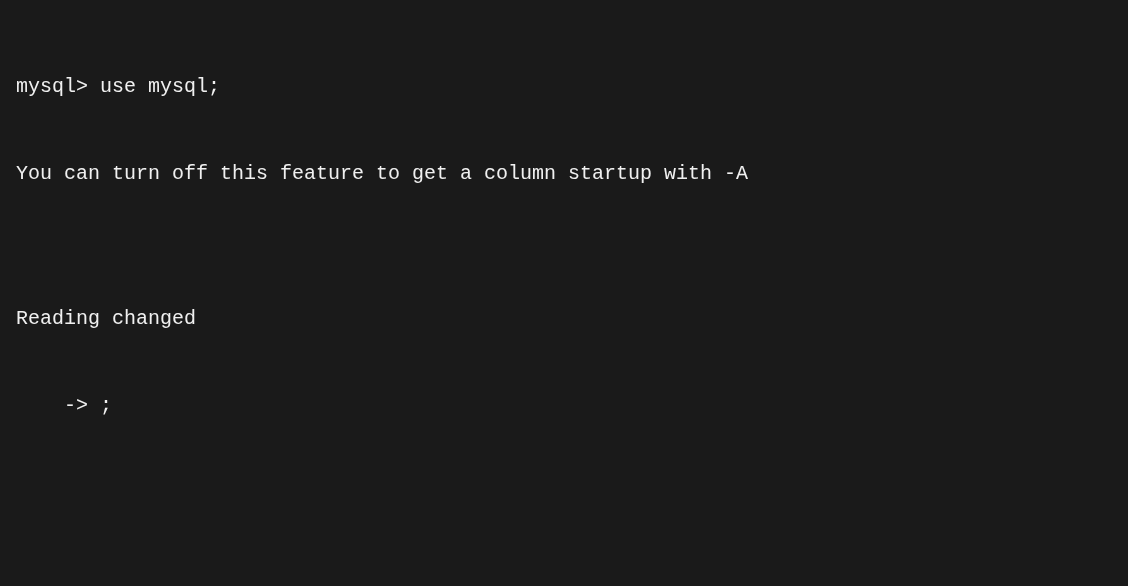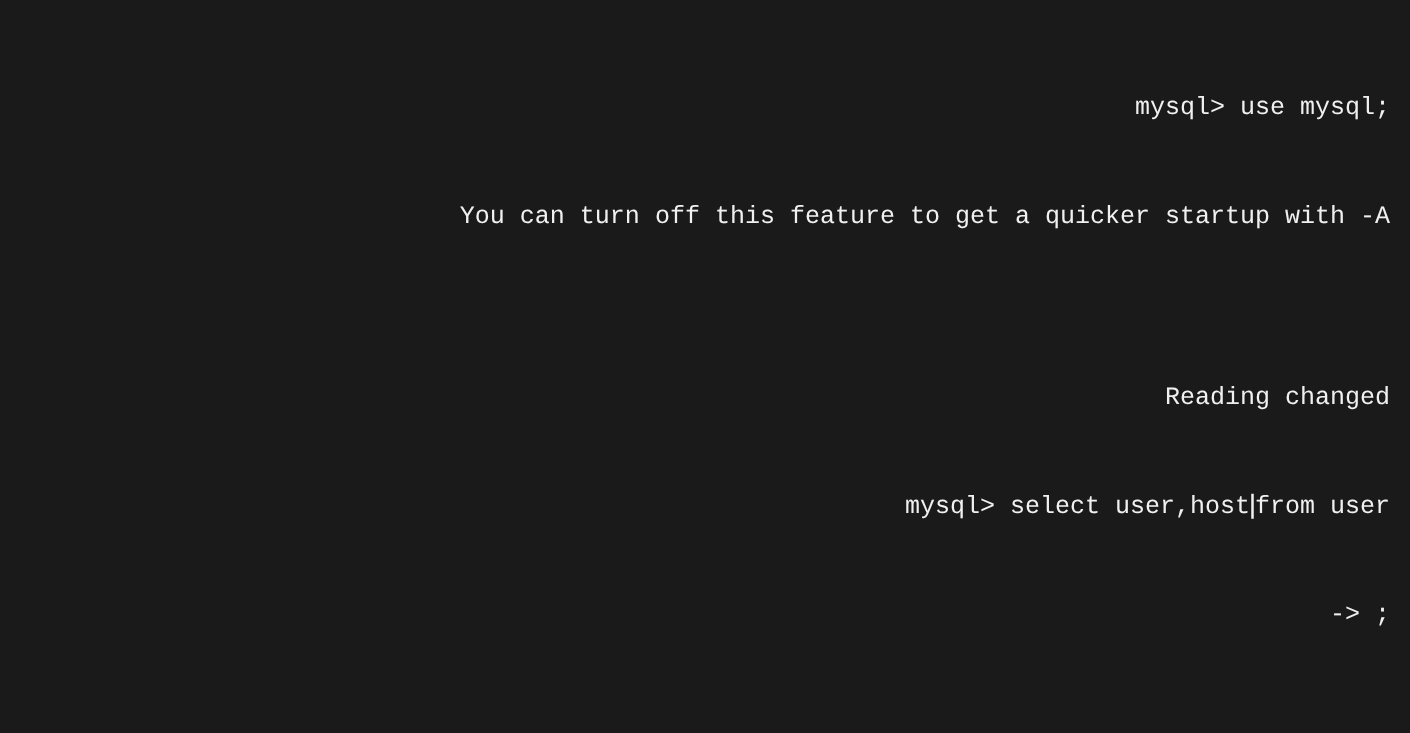--- a/index.html
+++ b/index.html
@@ -19,36 +19,34 @@
       padding: 14px 16px;
       line-height: 1.45;
     }
 
     .terminal-content {
       white-space: pre;
     }
 
     .line {
       display: block;
-      text-align: right;
     }
 
     @keyframes blink {
       50% { opacity: 0; }
     }
   </style>
 </head>
 <body>
 
 <div class="terminal-content">
   <span class="line">mysql&gt; use mysql;</span>
-  <span class="line">You can turn off this feature to get a quicker startup with -A</span>
+  <span class="line">You can turn off this feature to get a column startup with -A</span>
   <span class="line"></span>
   <span class="line">Reading changed</span>
-  <span class="line">mysql&gt; select user,host<span style="display:inline-block;width:2px;height:20px;background:#f0f0f0;vertical-align:middle;margin:0 1px;"></span>from user</span>
   <span class="line">    -&gt; ;</span>
   
   
   
   
   
   
   
   
   

